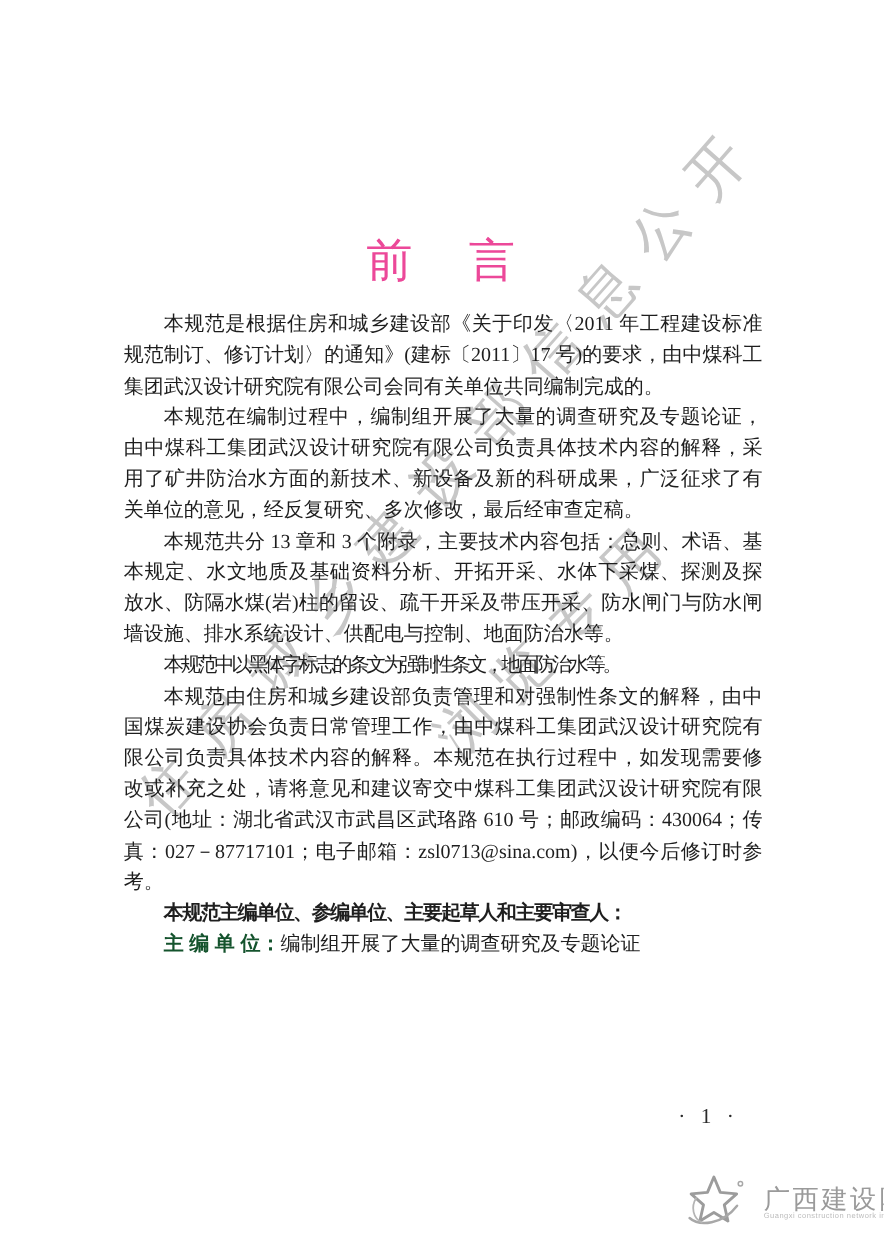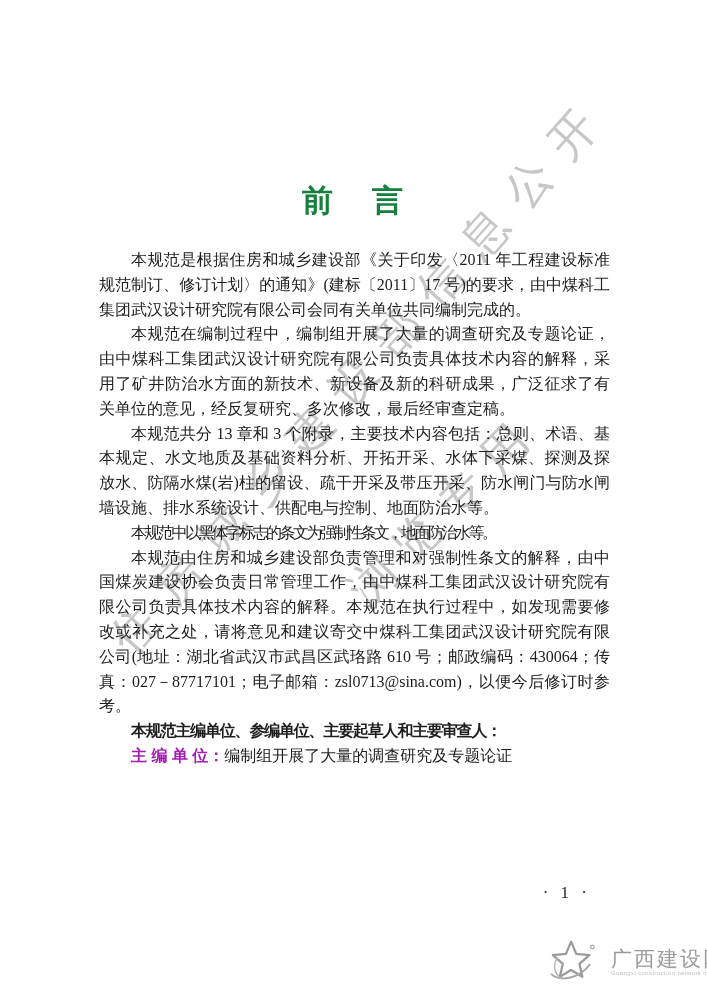--- a/index.html
+++ b/index.html
@@ -20,33 +20,33 @@
   }
   .wm-small{
     font-size:46px;letter-spacing:16px;
     left:312px;top:481px;width:264px;height:56px;line-height:56px;
     transform:rotate(-45deg);transform-origin:center center;
   }
   
   .doc-title{
     position:absolute;left:99px;top:159px;width:511px;z-index:1;
     text-align:center;font-family:"Liberation Sans","DejaVu Sans",sans-serif;
-    font-weight:bold;font-size:31px;letter-spacing:4px;color:#15803d;
+    font-weight:normal;font-size:37px;letter-spacing:4px;color:#ec4899;
   }
   
   .content{
     position:absolute;left:99px;top:248px;width:511px;z-index:1;
     font-size:16px;line-height:24.8px;color:#1e1e1e;text-align:justify;
   }
   .content p{margin:0;text-indent:2em;}
   .content p.tight-1{letter-spacing:-2.5px;}
   .content p.tight-2{letter-spacing:-1.2px;font-weight:bold;}
   .editor-label{
     font-family:"Liberation Sans","DejaVu Sans",sans-serif;
-    font-weight:bold;color:#a21caf;
+    font-weight:bold;color:#14532d;
   }
   
   .page-number{
     position:absolute;left:99px;top:883px;width:492px;z-index:1;
     text-align:right;font-size:17px;letter-spacing:4px;color:#2a2a2a;
   }
   
   .footer-logo{
     position:absolute;left:549px;top:936px;width:156px;height:52px;z-index:1;
     display:flex;align-items:center;gap:16px;

